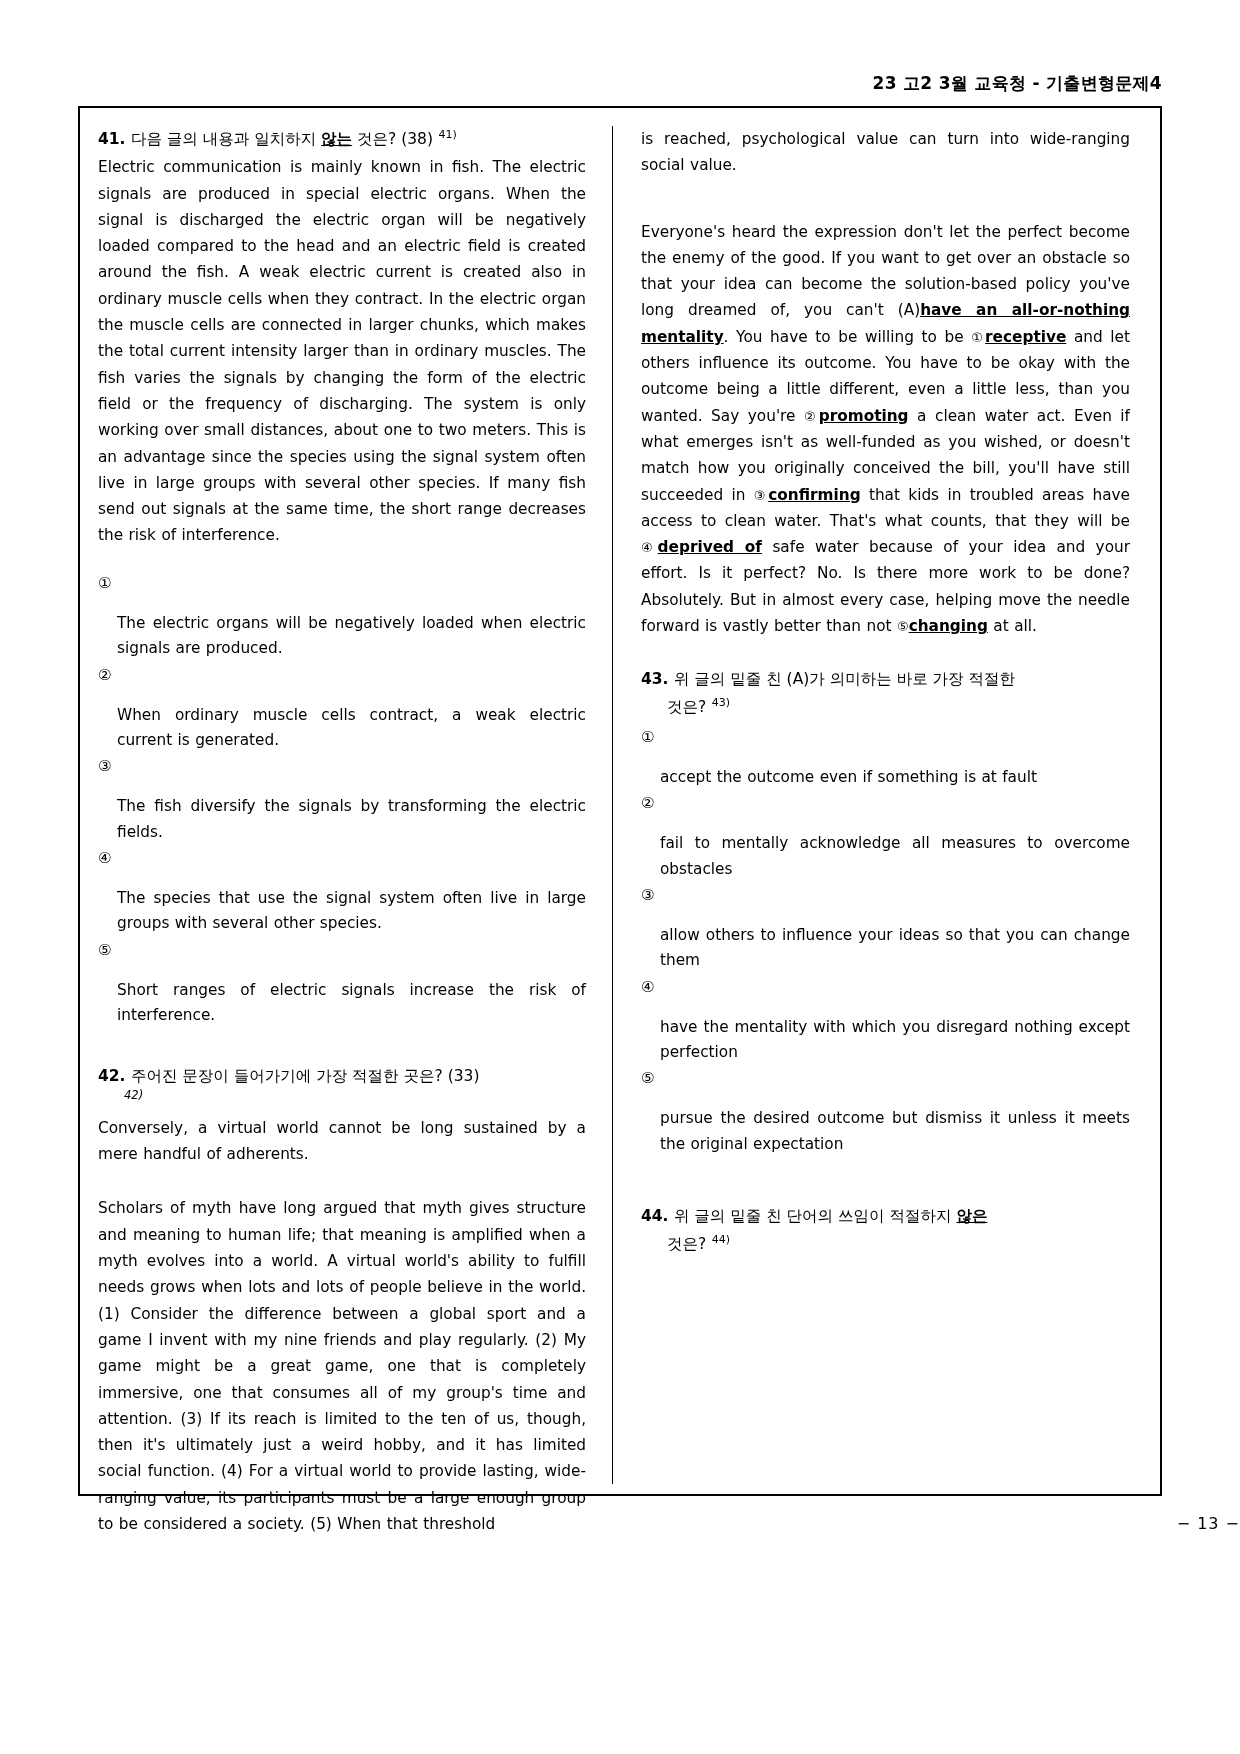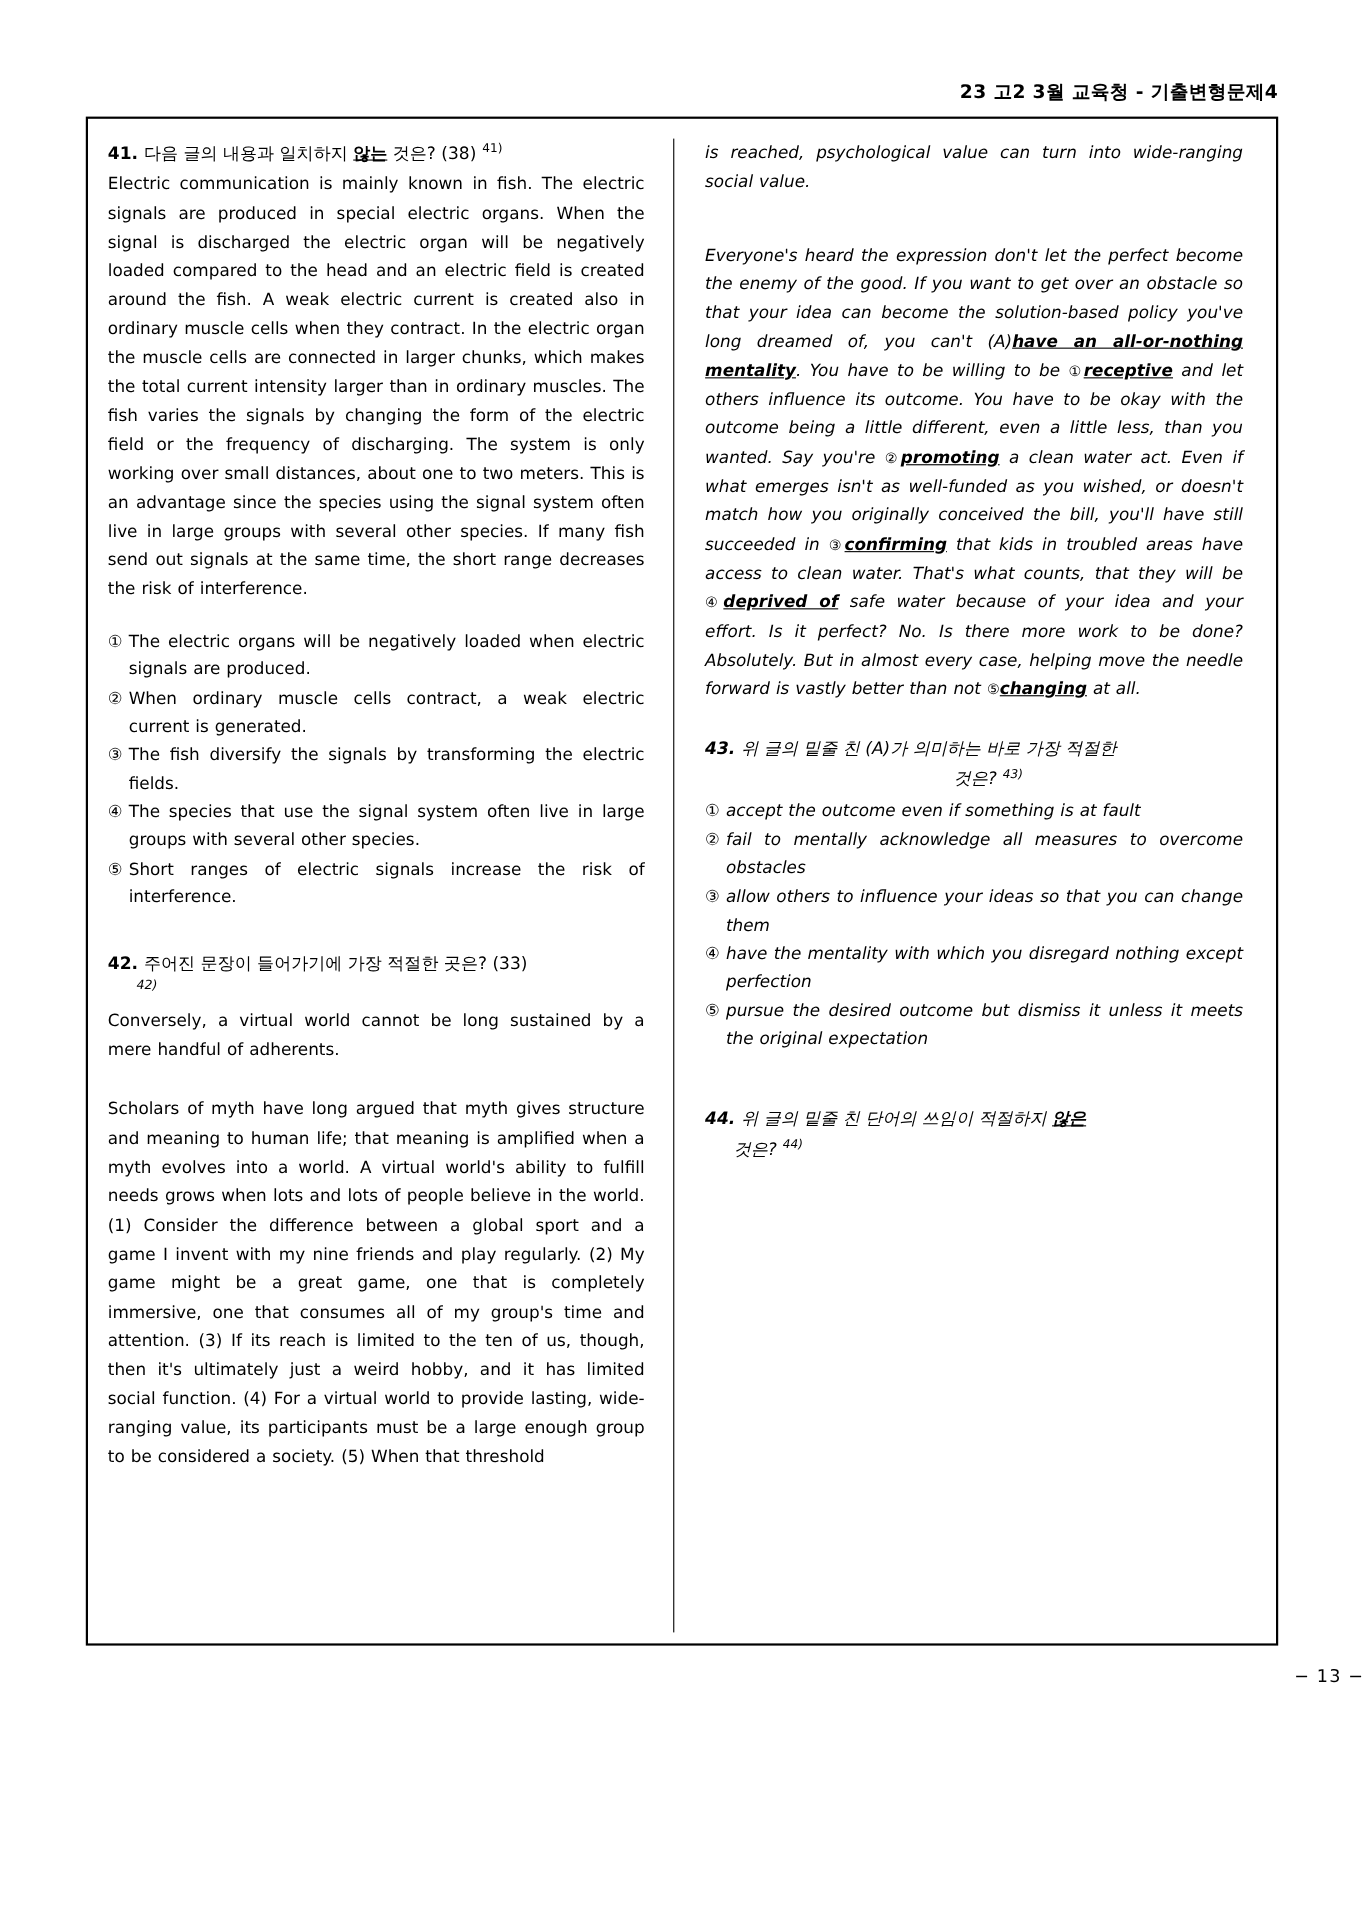--- a/index.html
+++ b/index.html
@@ -46,21 +46,20 @@
   }
   .col {
     width: 50%;
     padding: 0 18px;
   }
   .col.left { padding-left: 12px; padding-right: 26px; }
   .col.right {
     padding-left: 28px;
     padding-right: 8px;
     border-left: 1.5px solid #000;
-    font-style: italic;
   }
   .qhead {
     font-size: 15.5px;
     font-weight: bold;
     line-height: 1.62;
     margin: 0 0 2px 0;
     text-indent: 0;
   }
   .qhead .qnum { font-weight: bold; }
   .qhead .plain { font-weight: normal; }
@@ -98,20 +97,21 @@
   }
   .choice .marker {
     width: 19px;
     flex: 0 0 19px;
     font-size: 15px;
     line-height: 1.66;
   }
   .choice .ctext {
     flex: 1;
     text-align: justify;
+    margin-top: 40px;
   }
   .ul-bold { font-weight: bold; text-decoration: underline; }
   .mark { font-size: 13px; }
   .footer {
     position: absolute;
     top: 1500px;
     left: 0;
     width: 1240px;
     text-align: right;
     font-size: 16px;
@@ -192,21 +192,21 @@
 
 
         <p class="passage"><span>Everyone's heard the expression don't let the perfect become the enemy of the good. If you want to get over an obstacle so that your idea can become the solution-based policy you've long dreamed of, you can't (A)</span><span class="ul-bold">have an all-or-nothing mentality</span><span>. You have to be willing to be </span><span class="mark">①</span><span class="ul-bold">receptive</span><span> and let others influence its outcome. You have to be okay with the outcome being a little different, even a little less, than you wanted. Say you're </span><span class="mark">②</span><span class="ul-bold">promoting</span><span> a clean water act. Even if what emerges isn't as well-funded as you wished, or doesn't match how you originally conceived the bill, you'll have still succeeded in </span><span class="mark">③</span><span class="ul-bold">confirming</span><span> that kids in troubled areas have access to clean water. That's what counts, that they will be </span><span class="mark">④</span><span class="ul-bold">deprived of</span><span> safe water because of your idea and your effort. Is it perfect? No. Is there more work to be done? Absolutely. But in almost every case, helping move the needle forward is vastly better than not </span><span class="mark">⑤</span><span class="ul-bold">changing</span><span> at all.</span></p>
 
         <div class="spacer-md"></div>
 
         <div class="qhead">
           <span class="qnum">43.</span>
           <span class="plain">위 글의 밑줄 친 (A)가 의미하는 바로 가장 적절한</span>
         </div>
-        <div class="qhead" style="margin-left:26px;text-align:center;">
+        <div class="qhead" style="margin-left:26px;">
           <span class="plain">것은?</span>
           <span class="sup">43)</span>
         </div>
 
         <ul class="choices">
           <li class="choice">
             <span class="marker">①</span>
             <span class="ctext">accept the outcome even if something is at fault</span>
           </li>
           <li class="choice">

